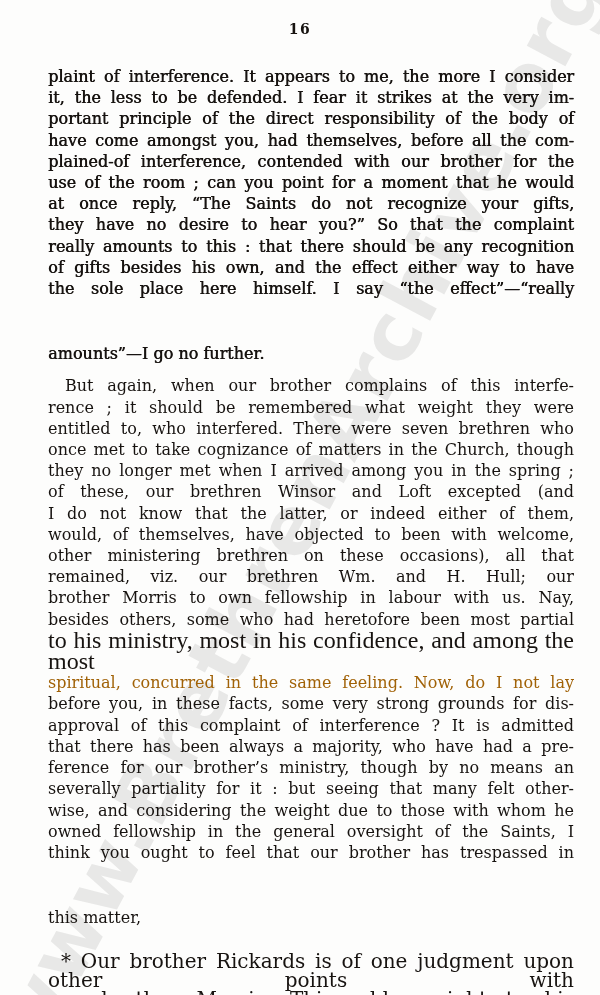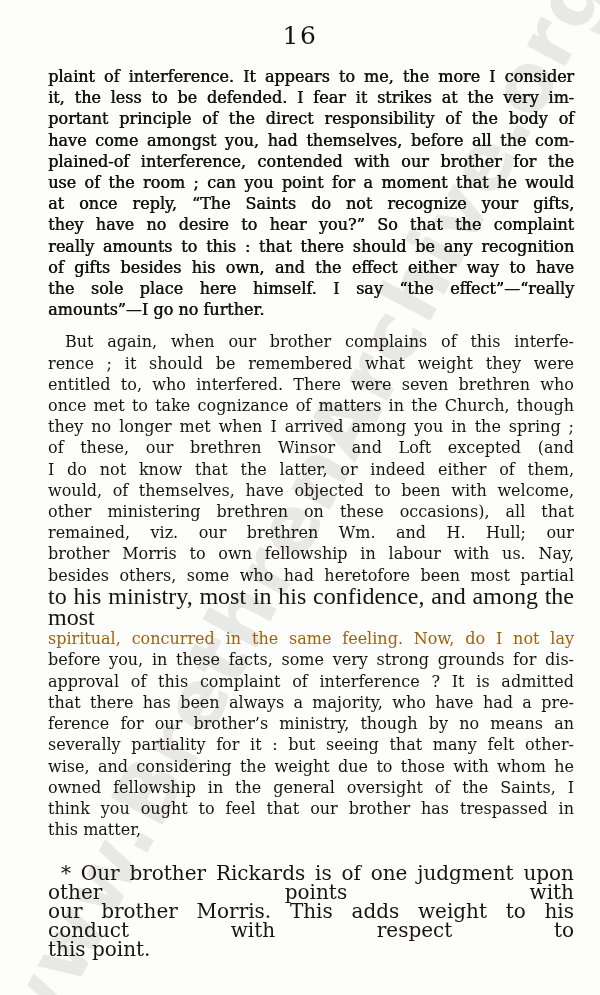--- a/index.html
+++ b/index.html
@@ -27,41 +27,41 @@
     white-space: nowrap;
     color: rgba(125, 125, 125, 0.16);
     pointer-events: none;
     user-select: none;
     z-index: 1;
   }
   .pagenum {
     position: absolute;
     top: 21px; left: 0; width: 100%;
     text-align: center;
-    font-size: 25px;
-    font-weight: 400;
+    font-size: 14px;
+    font-weight: 700;
     letter-spacing: 1.5px;
     z-index: 2;
   }
   .content {
     position: absolute;
     left: 48px; top: 66px;
     width: 526px;
     z-index: 2;
   }
   .para { margin: 0; }
   .para + .para { margin-top: 11px; }
   .line {
     font-size: 16px;
     line-height: 21.2px;
     text-align: justify;
     text-align-last: justify;
   }
   .p1 .line { text-shadow: 0.5px 0 0 currentColor; }
-  .line.last { text-align: center; text-align-last: left; }
+  .line.last { text-align: center; text-align-last: left; margin-top: 44px; }
   .line.indent { text-indent: 17px; }
   .line.cond {
     font-family: "Liberation Serif", serif;
     font-size: 24px;
     line-height: 21.2px;
     text-shadow: none;
   }
   .line.fade { color: #a16207; text-shadow: none; }
   .footnote { margin-top: 24px; }
   .footnote .line {

